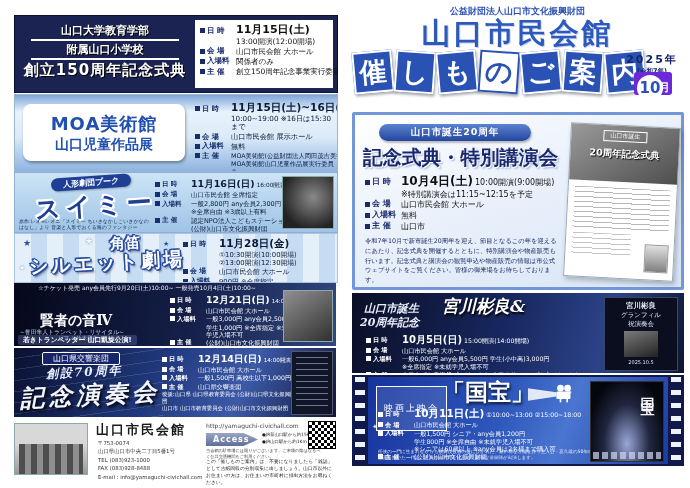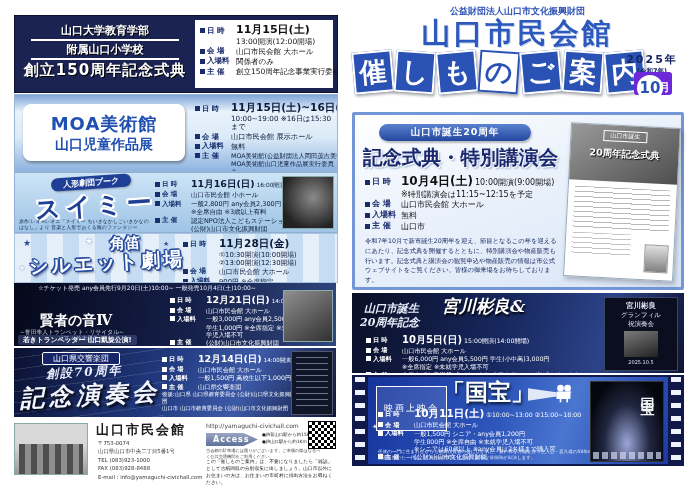--- a/index.html
+++ b/index.html
@@ -280,21 +280,21 @@
             <span>日 時</span>
           </span>
         <span class="big" style="font-size:9.5px">11月16日(日)</span>
         <span style="font-size:5.8px;margin-left:2px">16:00開演(15:30開場)</span>
       </div>
       <div class="rowline">
         <span class="lbl">
             <span class="sq"></span>
             <span>会 場</span>
           </span>
-        <span>山口市民会館 小ホール</span>
+        <span>山口市民会館 全席指定</span>
       </div>
       <div class="rowline">
         <span class="lbl">
             <span class="sq"></span>
             <span>入場料</span>
           </span>
         <span>一般2,800円 any会員2,300円</span>
       </div>
       <div class="sub">※全席自由 ※3歳以上有料</div>
       <div class="rowline">

